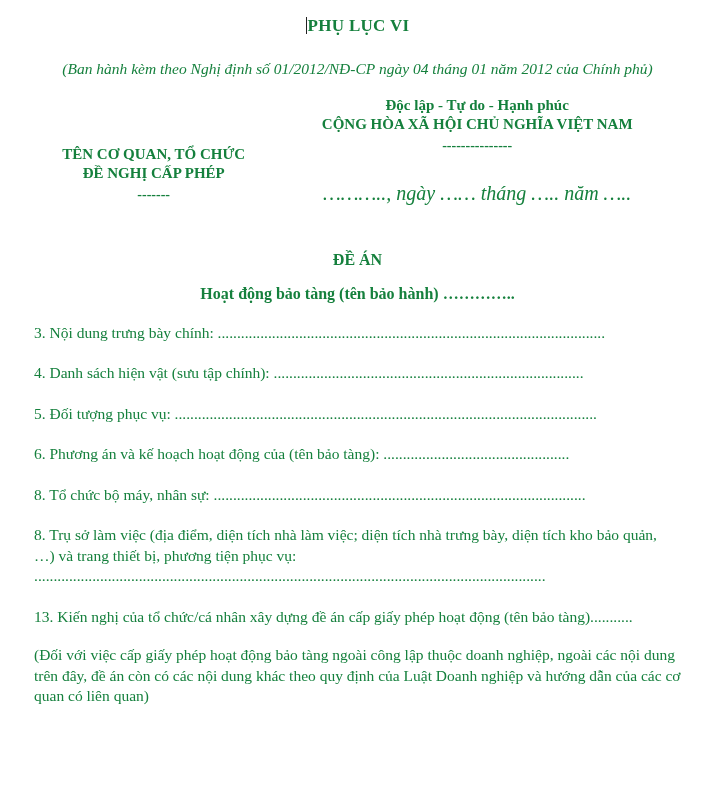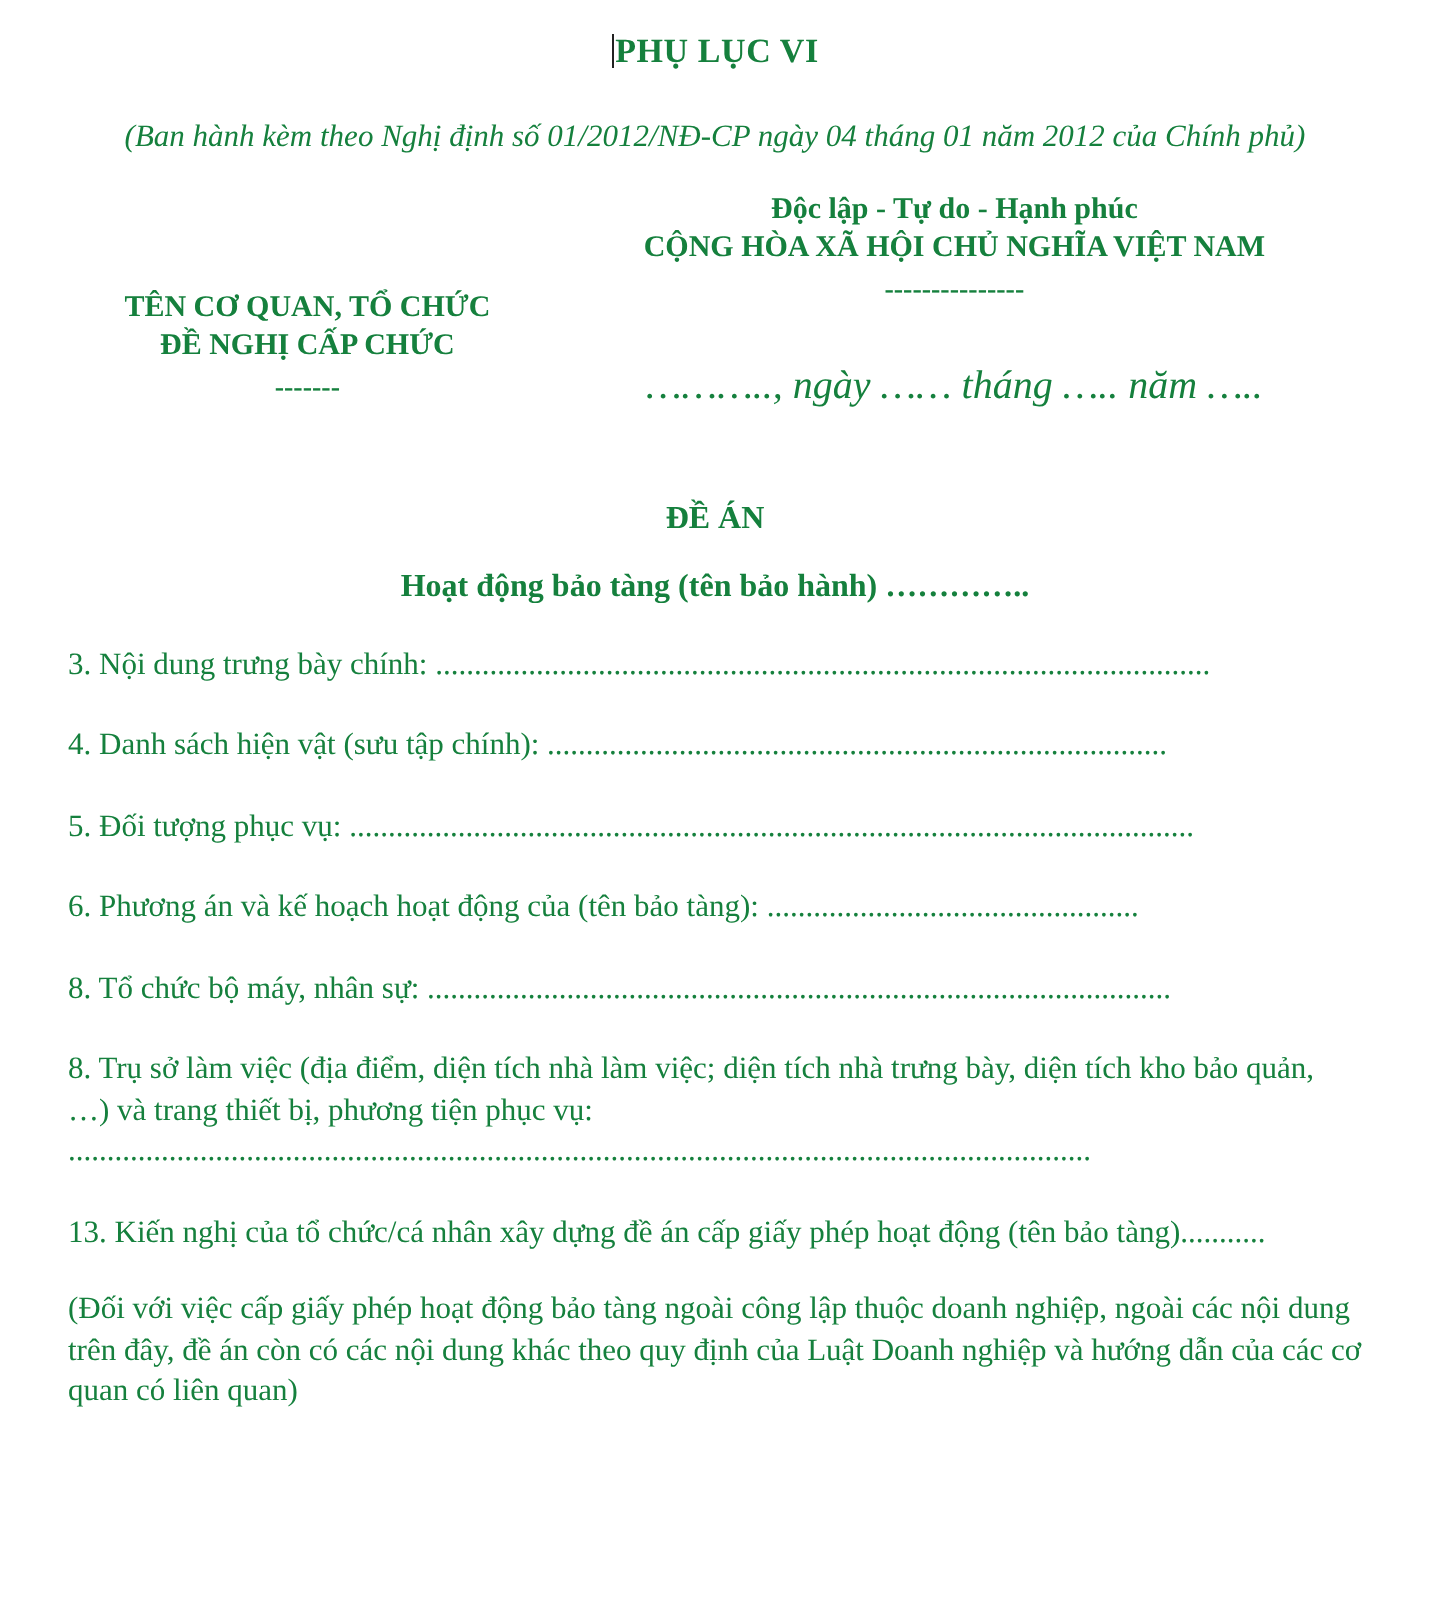--- a/index.html
+++ b/index.html
@@ -102,21 +102,21 @@
 
 <div class="page">
 
   <h1 class="doc-heading"><span class="text-caret"></span><span>PHỤ LỤC VI</span></h1>
 
   <p class="issue-ref">(Ban hành kèm theo Nghị định số 01/2012/NĐ-CP ngày 04 tháng 01 năm 2012 của Chính phủ)</p>
 
   <div class="header-row">
     <div class="header-left">
       <div class="hline">TÊN CƠ QUAN, TỔ CHỨC</div>
-      <div class="hline">ĐỀ NGHỊ CẤP CHỨC</div>
+      <div class="hline">ĐỀ NGHỊ CẤP PHÉP</div>
       <div class="separator">-------</div>
     </div>
     <div class="header-right">
       <div class="hline">Độc lập - Tự do - Hạnh phúc</div>
       <div class="hline">CỘNG HÒA XÃ HỘI CHỦ NGHĨA VIỆT NAM</div>
       <div class="separator">---------------</div>
       <div class="date-line">……….., ngày …… tháng ….. năm …..</div>
     </div>
   </div>
 

